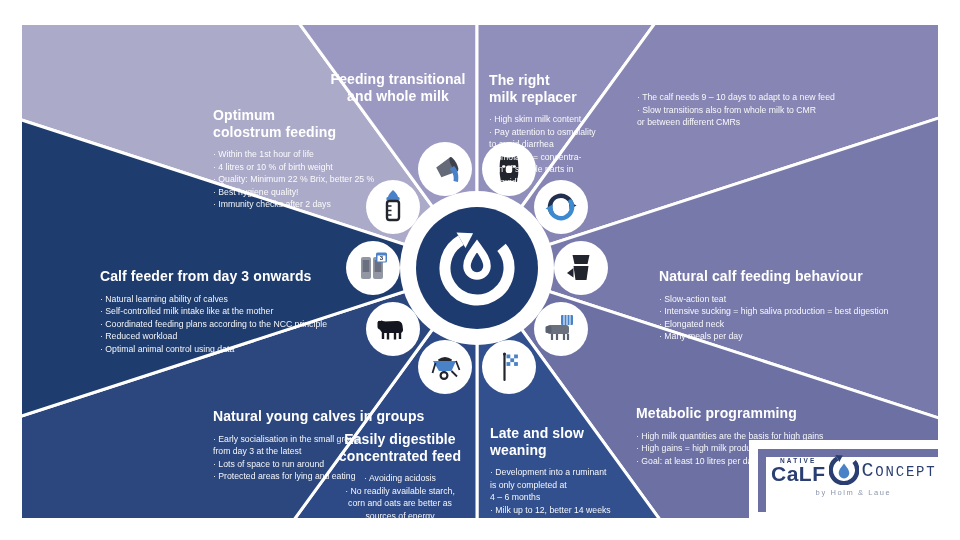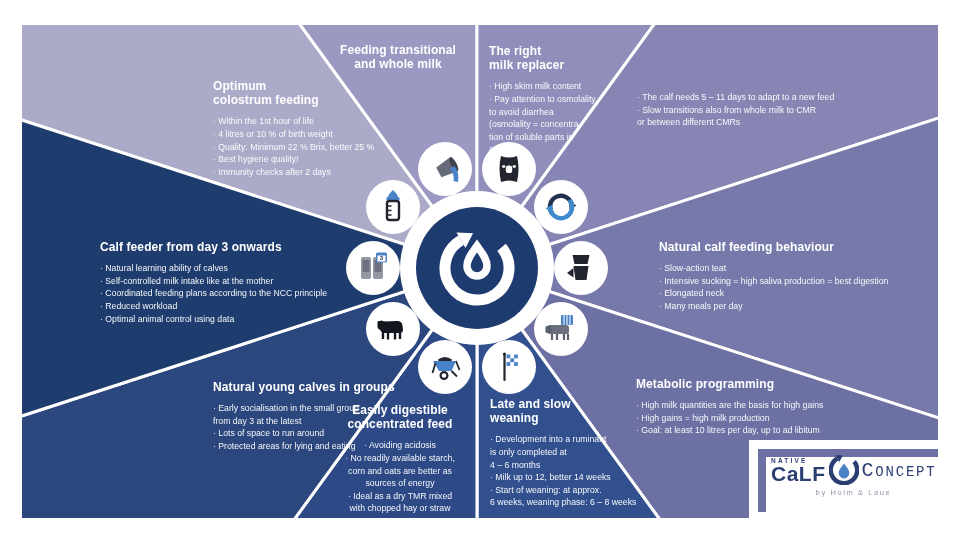--- a/index.html
+++ b/index.html
@@ -1,29 +1,29 @@
 <!DOCTYPE html>
 <html><head>
 <meta charset="utf-8">
 <style>
   html,body{margin:0;padding:0;background:#ffffff;}
   .stage{position:relative;width:960px;height:540px;background:#ffffff;overflow:hidden;
          font-family:"Liberation Sans",sans-serif;}
   .stage svg.bg{position:absolute;left:0;top:0;}
   
   .tb{position:absolute;color:#ffffff;z-index:5;}
-  .tb-title{font-weight:700;font-size:12px;line-height:1.18;white-space:pre-line;letter-spacing:.1px;}
+  .tb-title{font-weight:700;font-size:14px;line-height:1.18;white-space:pre-line;letter-spacing:.1px;margin-top:28px;}
   .tb-body{margin-top:8px;font-size:8.7px;line-height:1.45;white-space:pre-line;opacity:.95;}
   .tb.center{text-align:center;}
   
   .brand-box{position:absolute;left:749px;top:440px;width:189px;height:78px;background:#ffffff;z-index:6;}
   .brand-accent-h{position:absolute;left:9px;top:9px;width:180px;height:8px;}
   .brand-accent-v{position:absolute;left:9px;top:9px;width:8px;height:63px;}
   .brand-lockup{position:absolute;left:22px;top:15px;display:flex;align-items:center;gap:3px;}
-  .brand-calf-stack{display:flex;flex-direction:column;}
+  .brand-calf-stack{display:flex;flex-direction:column;align-items:center;}
   .brand-native{font-size:6.5px;font-weight:700;letter-spacing:2.2px;margin-bottom:1px;}
   .brand-calf{font-size:21px;font-weight:800;line-height:.9;letter-spacing:.5px;}
   .brand-concept{font-variant:small-caps;font-size:20px;letter-spacing:1.8px;font-weight:500;font-family:Liberation Mono, monospace;}
   .brand-byline{position:absolute;left:20px;right:0;top:48px;text-align:center;font-size:7.5px;letter-spacing:1.6px;}
 </style>
 </head>
 <body>
 
 <div class="stage">
 
@@ -175,21 +175,21 @@
 milk replacer</div>
     <div class="tb-body">· High skim milk content
 · Pay attention to osmolality
 to avoid diarrhea
 (osmolality = concentra-
 tion of soluble parts in
 a liquid)</div>
   </div>
 
   <div class="tb" style="left:637px;top:83px;width:295px;">
-    <div class="tb-body">· The calf needs 5 – 11 days to adapt to a new feed
+    <div class="tb-body">· The calf needs 9 – 10 days to adapt to a new feed
 · Slow transitions also from whole milk to CMR
 or between different CMRs</div>
   </div>
 
   <div class="tb" style="left:659px;top:240px;width:295px;">
     <div class="tb-title">Natural calf feeding behaviour</div>
     <div class="tb-body">· Slow-action teat
 · Intensive sucking = high saliva production = best digestion
 · Elongated neck
 · Many meals per day</div>

